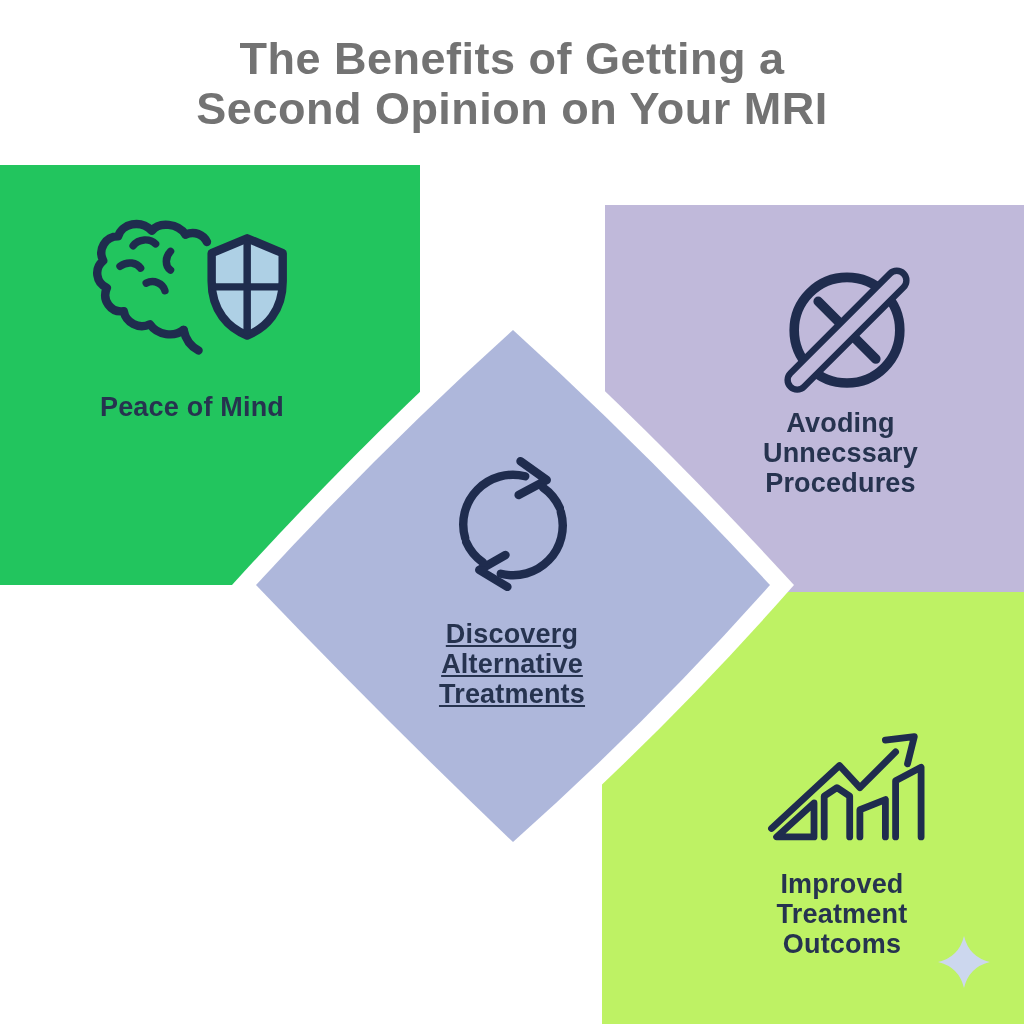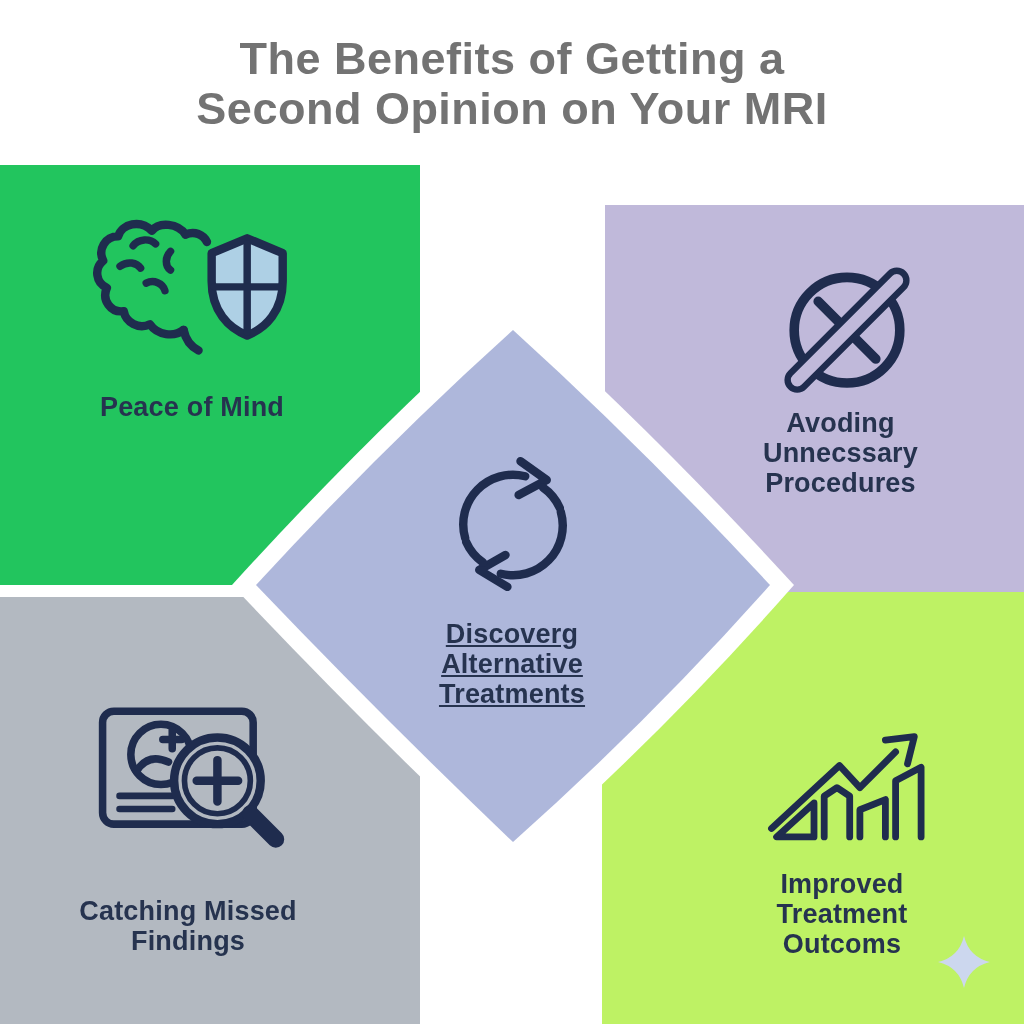--- a/index.html
+++ b/index.html
@@ -70,38 +70,20 @@
         <path d="M64,68 L136,140"></path>
         <path d="M136,68 L64,140"></path>
         <rect x="88" y="4" width="24" height="200" rx="12" transform="rotate(45 100 104)" stroke-width="8" fill="#c0b9da"></rect>
       </svg>
     </div>
     <div class="label label-tr">Avoding
 Unnecssary
 Procedures</div>
   </div>
 
-  <div class="card card-bl">
-    <div class="icon icon-bl">
-      <svg width="200" height="160" viewBox="0 0 210 170" fill="none" stroke="#1f2c4e" stroke-width="8" stroke-linecap="round" stroke-linejoin="round">
-        <rect x="10" y="14" width="160" height="120" rx="12"></rect>
-        <circle cx="72" cy="60" r="32"></circle>
-        <path d="M46,78 Q58,58 80,68"></path>
-        <path d="M84,34 V54 M74,44 H94"></path>
-        <path d="M28,104 H84" stroke-width="7"></path>
-        <path d="M28,118 H84" stroke-width="7"></path>
-        <circle cx="132" cy="88" r="46" stroke-width="9" fill="#b3b9c1"></circle>
-        <circle cx="132" cy="88" r="35" stroke-width="6"></circle>
-        <path d="M132,66 V110 M110,88 H154" stroke-width="9"></path>
-        <path d="M167,123 L194,150" stroke-width="18"></path>
-      </svg>
-    </div>
-    <div class="label label-bl">Catching Missed
-Findings</div>
-  </div>
 
   <div class="card card-br">
     <div class="icon icon-br">
       <svg width="170" height="150" viewBox="0 0 200 170" fill="none" stroke="#1f2c4e" stroke-width="8" stroke-linecap="round" stroke-linejoin="round">
         <path d="M16,152 L60,152 L60,112 Z"></path>
         <path d="M72,152 V104 L87,94 L102,104 V152"></path>
         <path d="M114,152 V120 L144,108 V152"></path>
         <path d="M156,152 V86 L186,70 V152"></path>
         <path d="M10,142 L90,68 L114,94 L156,52"></path>
         <path d="M144,38 L178,34 L170,66"></path>

